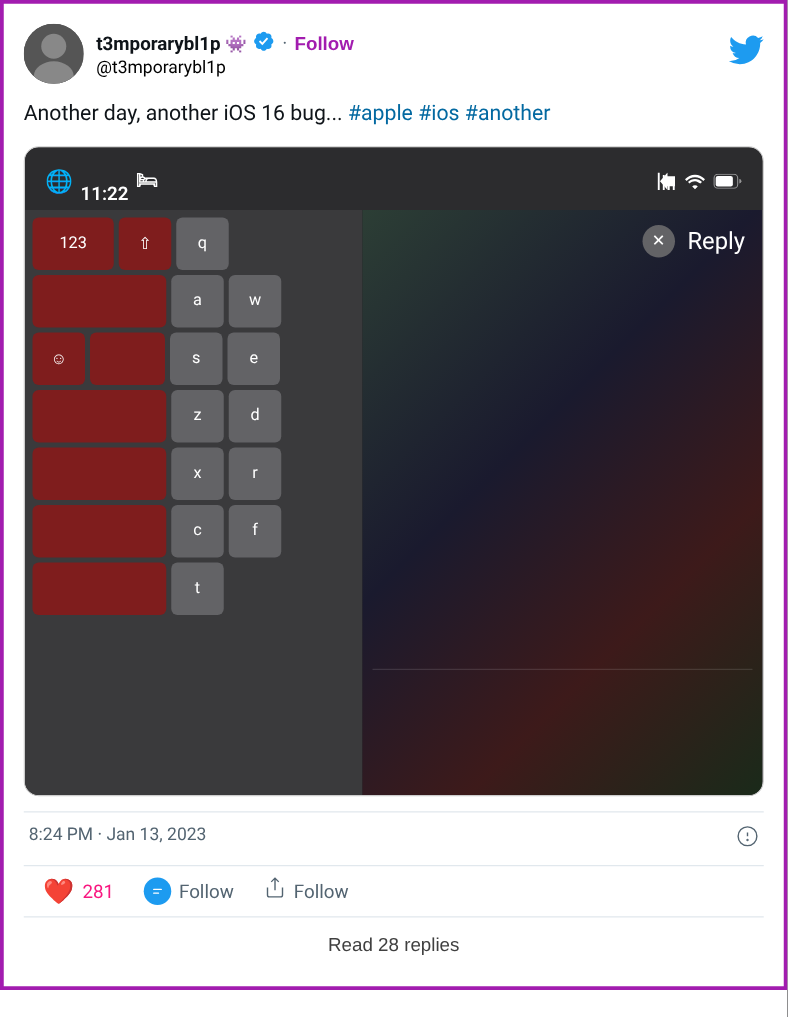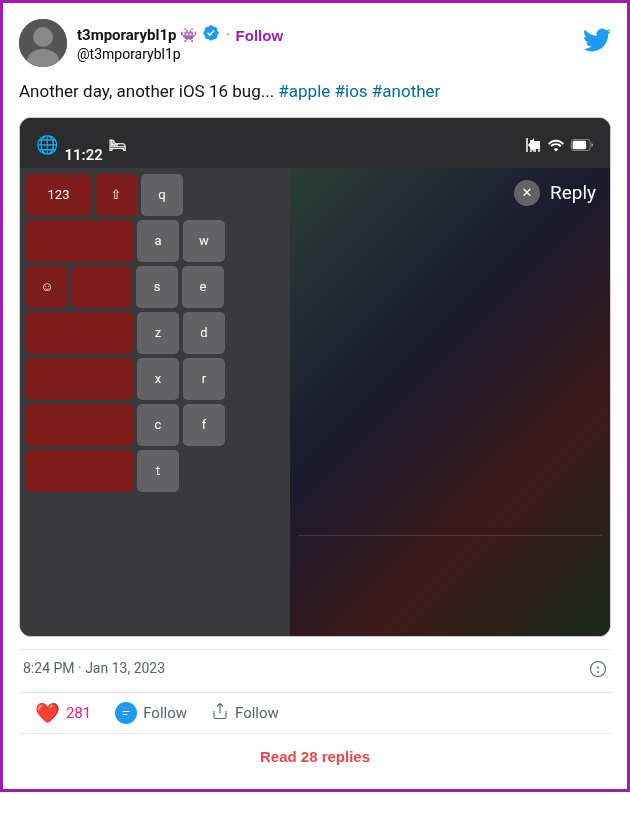--- a/index.html
+++ b/index.html
@@ -216,23 +216,23 @@
       font-size: 18px;
     }
 
     .read-replies {
       display: flex;
       align-items: center;
       justify-content: center;
       padding: 14px;
     }
     .read-replies-btn {
-      color: #ef4444;
-      font-size: 15px;
-      font-weight: 700;
+      color: #404040;
+      font-size: 15px;
+      font-weight: 400;
       cursor: pointer;
       border: none;
       background: none;
     }
 
     
     .phone-inner {
       display: flex;
       flex-direction: column;
       height: 100%;

